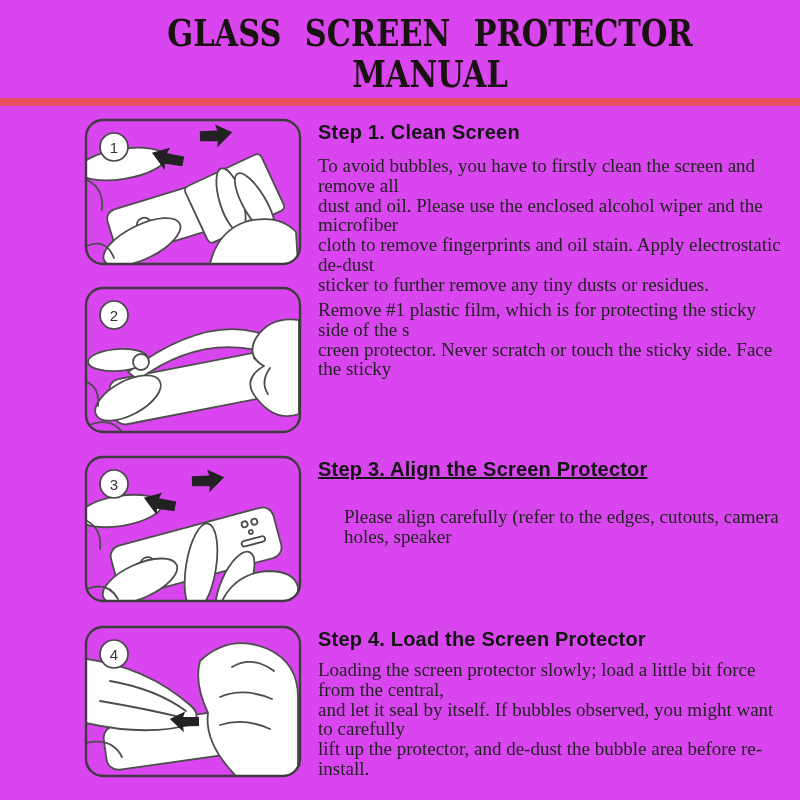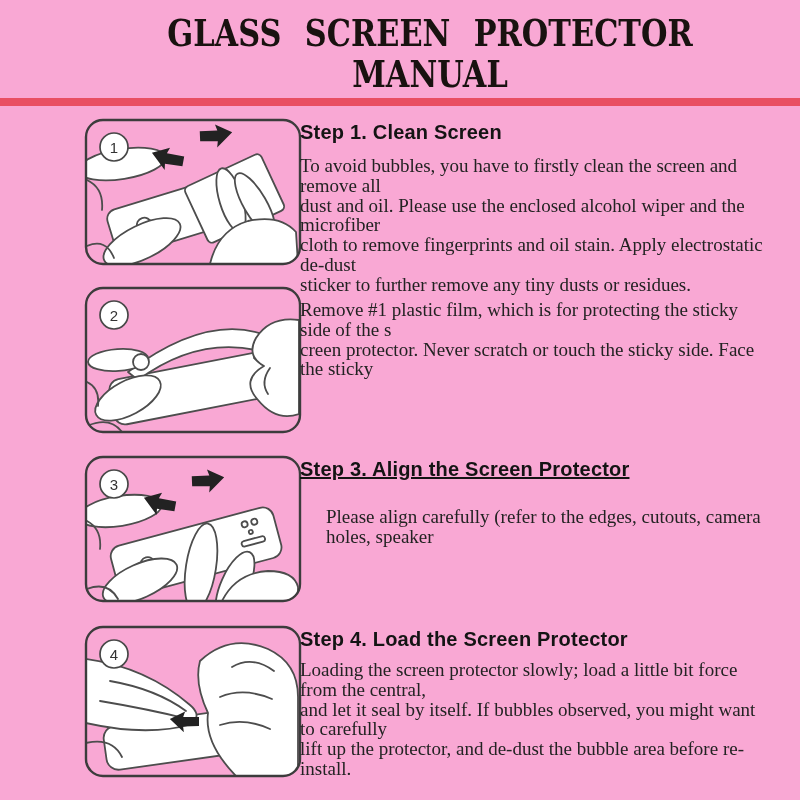--- a/index.html
+++ b/index.html
@@ -1,31 +1,31 @@
 <!DOCTYPE html>
 <html><head>
 <meta charset="utf-8">
 <style>
   html,body{margin:0;padding:0;background:#fff;}
-  .page{position:relative;width:800px;height:800px;background:#f9a8d4;overflow:hidden;
+  .page{position:relative;width:800px;height:800px;background:#d946ef;overflow:hidden;
         font-family:"Liberation Serif",serif;}
 
   
   .title-block{position:absolute;top:12px;left:30px;width:800px;text-align:center;}
   .title-line{display:block;font-family:"DejaVu Serif",serif;font-weight:bold;
               font-size:38px;line-height:41px;color:#191210;letter-spacing:0px;
               word-spacing:16px;transform:scaleX(0.80);}
   .divider{position:absolute;top:98px;left:0;width:800px;height:8px;background:#e94f63;}
 
   
   .step{position:absolute;left:0;width:800px;height:160px;}
   .step-1{top:118px}.step-2{top:286px}.step-3{top:455px}.step-4{top:625px}
   .illus{position:absolute;left:84px;top:0;margin:0;width:218px;}
   .illus svg{display:block;}
-  .step-text{position:absolute;left:300px;top:2px;width:468px;}
+  .step-text{position:absolute;left:318px;top:2px;width:468px;}
   .step-heading{margin:0;font-family:"Liberation Sans",sans-serif;font-weight:700;
                 font-size:20px;line-height:24px;color:#141414;letter-spacing:0.2px;}
   .step-3 .step-heading{text-decoration:underline;}
   .step-body{margin-top:12px;}
   .step-3 .step-body{margin-top:26px;margin-left:26px;}
   .step-4 .step-body{margin-top:9px;}
   .body-line{margin:0;font-size:19px;line-height:19.8px;color:#232323;}
 
   
   .frame{fill:#ffffff;stroke:#3c3c3c;stroke-width:2.4;}

